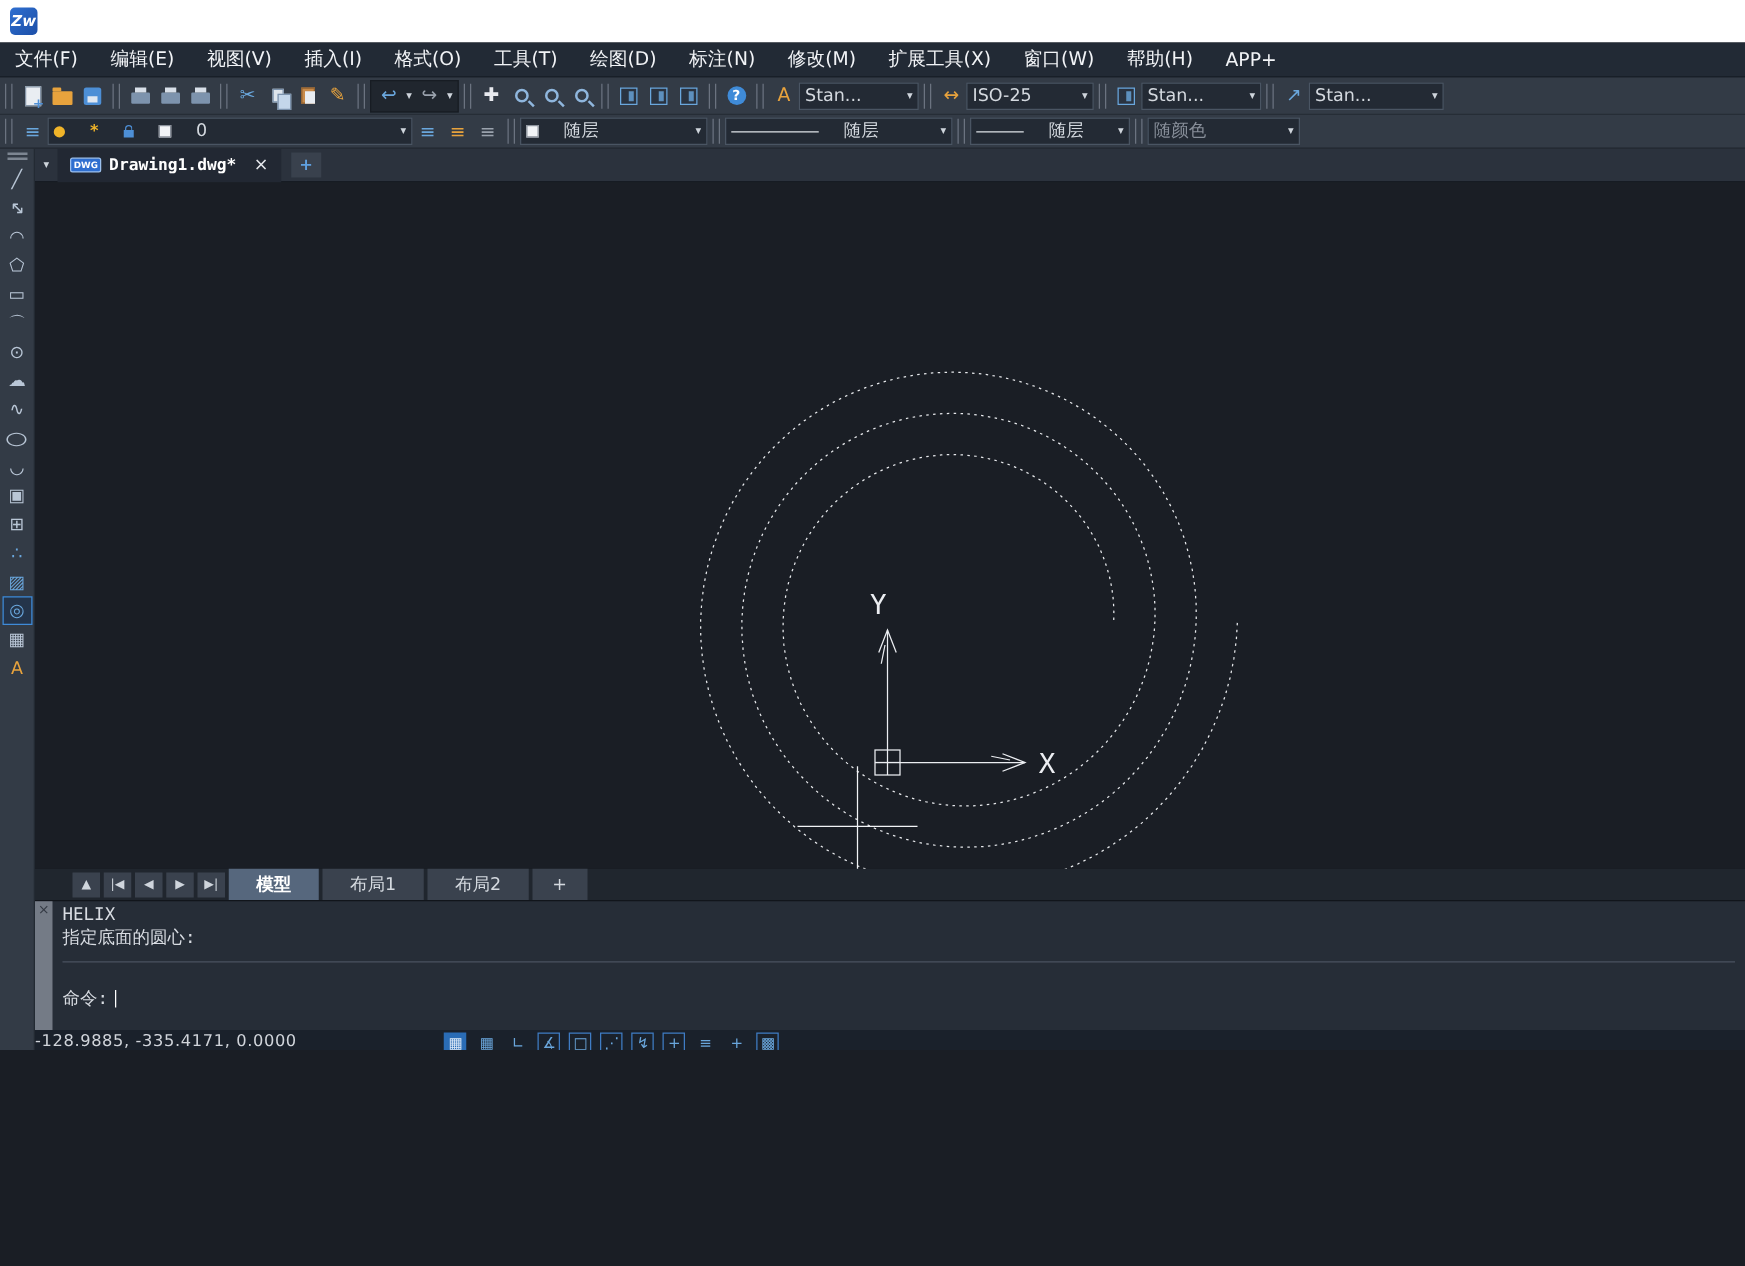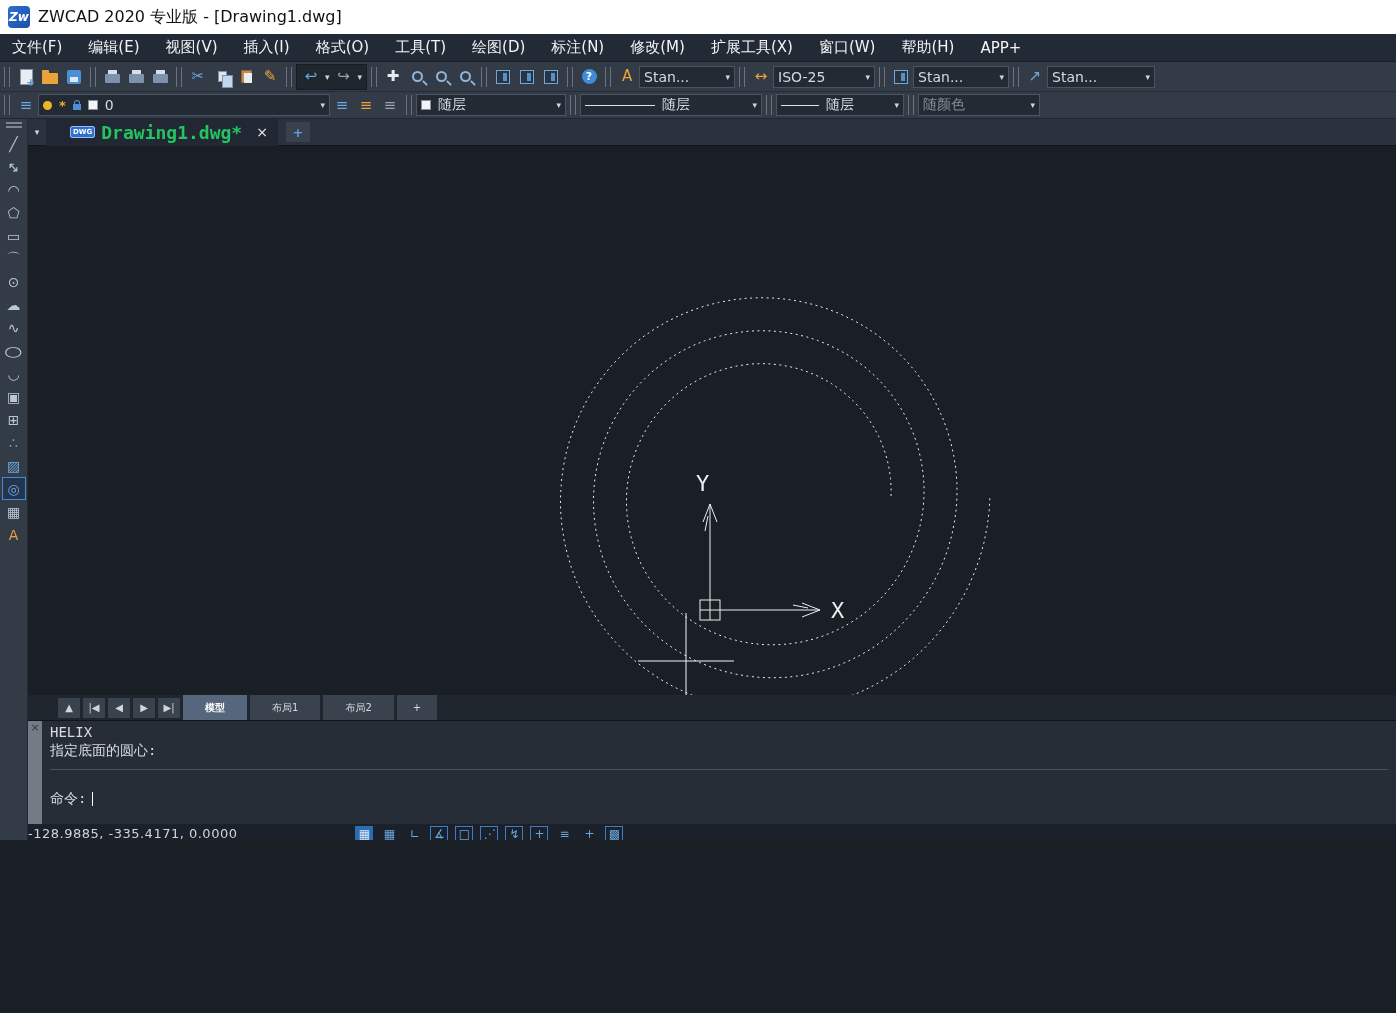--- a/index.html
+++ b/index.html
@@ -51,50 +51,50 @@
     display:flex; align-items:center; justify-content:center; }
   .lock-ic { width:8px; height:6px; background:#4d8fd6; position:relative; margin-top:4px; }
   .lock-ic::before { content:""; position:absolute; top:-4px; left:1px; width:4px; height:4px; border:1.5px solid #4d8fd6; border-bottom:none; border-radius:3px 3px 0 0; }
   .bulb { width:9px; height:9px; border-radius:50%; background:#f0b429; }
   .snow { color:#f0b429; font-size:13px; font-weight:bold; }
   .swatch { width:10px; height:10px; background:#f2f4f7; border:1px solid #8a919b; }
   .lt-line { height:0; border-top:1px solid #dfe3e8; }
 
   
   .dd { height:22px; background:#232a34; border:1px solid #4a5563; display:flex; align-items:center;
-    padding:0 4px; color:#d4d9df; font-size:14px; gap:7px; }
+    padding:0 4px; color:#d4d9df; font-size:14px; gap:20px; }
   .dd .caret { margin-left:auto; font-size:9px; color:#cfd5dc; }
   .dd.disabled { color:#878e99; }
 
   
   .main { display:flex; height:721px; }
   .side-toolbar { width:28px; background:#333b46; border-right:1px solid #232a33; display:flex; flex-direction:column; align-items:center; padding-top:3px; }
   .grip { width:16px; height:6px; border-top:2px solid #7d8692; border-bottom:2px solid #7d8692; margin-bottom:4px; }
   .sti { width:24px; height:23px; display:flex; align-items:center; justify-content:center; color:#b9c6d6; font-size:14px; }
   .sti.active { border:1px solid #3f8bd8; background:#24344a; color:#6aa7dd; }
   .right-col { flex:1; display:flex; flex-direction:column; }
 
   
   .doctabs { height:27px; background:#2b323d; display:flex; align-items:center; border-bottom:1px solid #11151b; }
   .doctab-dd { width:18px; color:#cfd5dc; font-size:9px; text-align:center; }
   .doctab { height:27px; background:#222833; display:flex; align-items:center; gap:6px; padding:0 10px; }
-  .dwg-ic { background:#2f6fd0; color:#fff; font-size:7px; font-weight:bold; padding:1px 2px; border:1px solid #9cc0ee; border-radius:2px;margin-left:14px; }
-  .doctab-label { color:#22c55e; font-size:18px; font-family:"DejaVu Sans Mono",monospace; font-weight:bold; }
+  .dwg-ic { background:#2f6fd0; color:#fff; font-size:7px; font-weight:bold; padding:1px 2px; border:1px solid #9cc0ee; border-radius:2px; }
+  .doctab-label { color:#ffffff; font-size:13px; font-family:"DejaVu Sans Mono",monospace; font-weight:bold; }
   .doctab-close { color:#e8eaef; font-size:14px; margin-left:8px; }
   .newtab-btn { width:24px; height:20px; margin-left:8px; background:#39414d; display:flex; align-items:center; justify-content:center; color:#5fa0e0; font-size:13px; font-weight:bold; }
 
   
   .canvas { position:relative; flex:1; background:#1a1e25; overflow:hidden; }
   .canvas svg { position:absolute; inset:0; }
 
   
   .layoutbar { height:25px; background:#20262e; display:flex; align-items:center; padding-left:30px; gap:3px; }
   .nav-btn { min-width:22px; height:20px; background:#3a424e; color:#cfd5dc; font-size:10px;
     display:flex; align-items:center; justify-content:center; }
-  .ltab { height:36px; padding:0 22px; display:flex; align-items:center; background:#3a424e; color:#d4d9df; font-size:10px; }
+  .ltab { height:36px; padding:0 22px; display:flex; align-items:center; background:#3a424e; color:#d4d9df; font-size:14px; }
   .ltab.active { background:#56677d; color:#ffffff; font-weight:bold; }
   .ltab.add { padding:0 16px; }
 
   
   .cmd { height:104px; background:#262d37; display:flex; border-top:1px solid #11151b; position:relative; }
   .cmd-strip { width:14px; background:#747b86; color:#343a44; font-size:11px; text-align:center; line-height:14px; }
   .cmd-body { flex:1; padding:2px 8px 0 8px; font-family:"DejaVu Sans Mono",monospace; font-size:14px; color:#d8dce2; }
   .cmd-line { white-space:pre; line-height:18px; }
   .cmd-prompt-row { border-top:1px solid #4a5260; margin-top:10px; padding-top:20px; display:flex; align-items:center; }
   .cursor { display:inline-block; width:1px; height:14px; background:#ffffff; margin-left:6px; }
@@ -106,21 +106,20 @@
   .st { width:18px; height:16px; display:flex; align-items:center; justify-content:center;
     color:#6aa7dd; font-size:12px; }
   .st.boxed { border:1px solid #3f7cc4; }
   .st.fill { background:#2a6cb5; color:#dce9f7; }
 </style>
 </head>
 <body>
 
 <div class="titlebar">
   <div class="logo">Zw</div>
-  <div class="title-text">ZWCAD 2020 专业版 - [Drawing1.dwg]</div>
 </div>
 
 <div class="menubar">
   <span class="menu-item">文件(F)</span>
   <span class="menu-item">编辑(E)</span>
   <span class="menu-item">视图(V)</span>
   <span class="menu-item">插入(I)</span>
   <span class="menu-item">格式(O)</span>
   <span class="menu-item">工具(T)</span>
   <span class="menu-item">绘图(D)</span>

